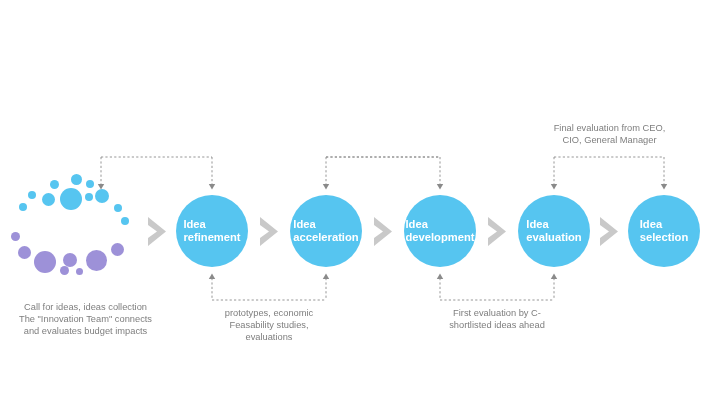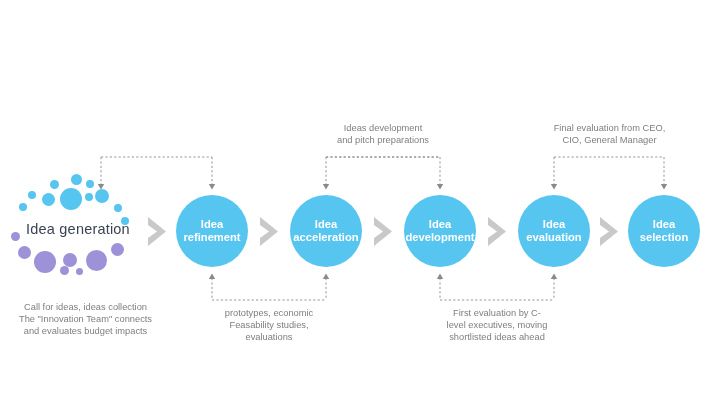--- a/index.html
+++ b/index.html
@@ -46,21 +46,20 @@
   
   .stage-circle {
     position: absolute;
     width: 72px;
     height: 72px;
     border-radius: 50%;
     background: #56C5F0;
     display: flex;
     align-items: center;
     justify-content: center;
-    text-align: center;
     color: #ffffff;
     font-size: 11.2px;
     line-height: 13.5px;
     font-weight: bold;
   }
   .stage-circle .cl { display:block; padding: 0 3px; }
 
   
   .chevron { position: absolute; }
 
@@ -103,21 +102,20 @@
     <div class="dot purple" style="left:11px;  top:67px; width:9px;  height:9px;"></div>
     <div class="dot purple" style="left:18px;  top:81px; width:13px; height:13px;"></div>
     <div class="dot purple" style="left:34px;  top:86px; width:22px; height:22px;"></div>
     <div class="dot purple" style="left:60px;  top:101px;width:9px;  height:9px;"></div>
     <div class="dot purple" style="left:63px;  top:88px; width:14px; height:14px;"></div>
     <div class="dot purple" style="left:76px;  top:103px;width:7px;  height:7px;"></div>
     <div class="dot purple" style="left:86px;  top:85px; width:21px; height:21px;"></div>
     <div class="dot purple" style="left:111px; top:78px; width:13px; height:13px;"></div>
   </div>
 
-  <div id="gen-label">Idea generation</div>
 
   <div class="stage-circle" style="left:176px; top:195px;">
     <span>
       <span class="cl">Idea</span>
       <span class="cl">refinement</span>
     </span>
   </div>
   <div class="stage-circle" style="left:290px; top:195px;">
     <span>
       <span class="cl">Idea</span>
@@ -182,41 +180,36 @@
       <path d="M660.8,184 L667.2,184 L664,189.5 Z"></path>
 
       <path d="M208.8,279 L215.2,279 L212,273.5 Z"></path>
       <path d="M322.8,279 L329.2,279 L326,273.5 Z"></path>
       <path d="M436.8,279 L443.2,279 L440,273.5 Z"></path>
       <path d="M550.8,279 L557.2,279 L554,273.5 Z"></path>
     </g>
   </svg>
 
 
-  <div class="note" style="left:318px; top:122px; width:130px;">
-    <div>Ideas development</div>
-    <div>and pitch preparations</div>
-  </div>
 
   <div class="note" style="left:541px; top:122px; width:137px;">
     <div>Final evaluation from CEO,</div>
     <div>CIO, General Manager</div>
   </div>
 
   <div class="note" style="left:3px; top:301px; width:165px;">
     <div>Call for ideas, ideas collection</div>
     <div>The "Innovation Team" connects</div>
     <div>and evaluates budget impacts</div>
   </div>
 
   <div class="note" style="left:206px; top:307px; width:126px;">
     <div>prototypes, economic</div>
     <div>Feasability studies,</div>
     <div>evaluations</div>
   </div>
 
   <div class="note" style="left:434px; top:307px; width:126px;">
     <div>First evaluation by C-</div>
-    <div>level executives, moving</div>
     <div>shortlisted ideas ahead</div>
   </div>
 
 </div>
 
 </body></html>

